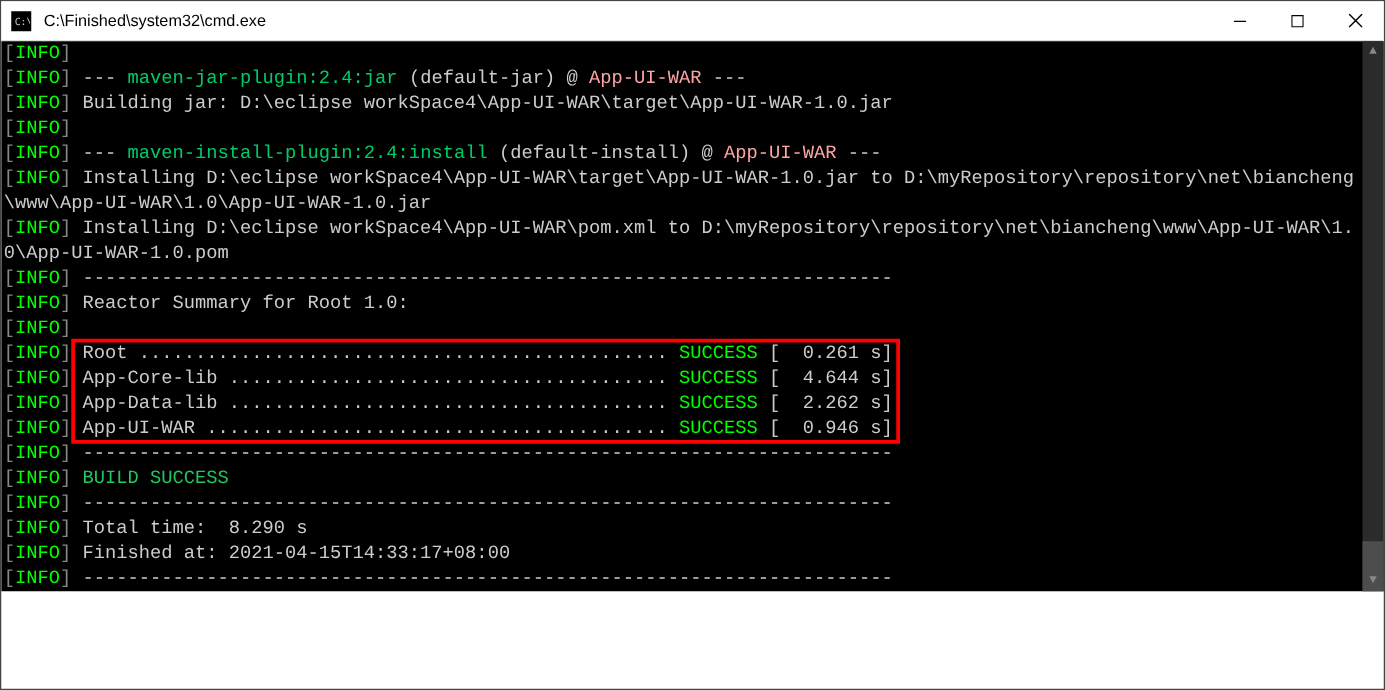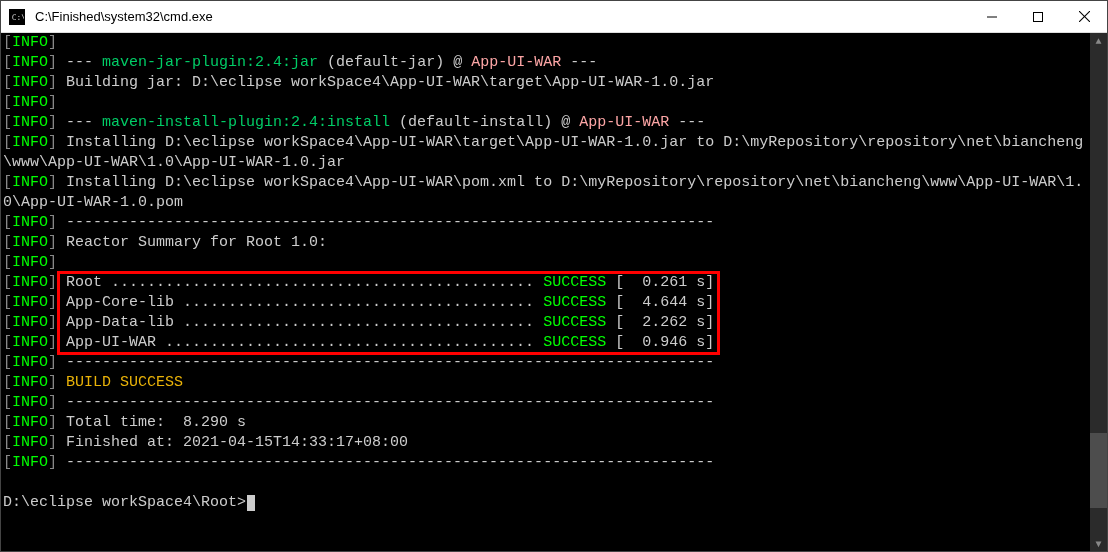--- a/index.html
+++ b/index.html
@@ -38,21 +38,21 @@
       width: 46px;
       height: 32px;
       display: flex;
       align-items: center;
       justify-content: center;
       color: #000;
     }
     .terminal {
       background: #000;
       color: #ccc;
-      height: 520px;
+      height: 440px;
       font-family: 'NSimSun','SimSun','Courier New', monospace;
       font-size: 15px;
       line-height: 20px;
       padding: 0 0;
       position: relative;
       overflow: hidden;
       white-space: pre;
     }
     .scrollbar {
       position: absolute;
@@ -79,21 +79,21 @@
       color: #888;
       font-size: 10px;
     }
     .scroll-arrow.up { top: 0; }
     .scroll-arrow.down { bottom: 0; }
     .br { color: #888; }
     .tag { color: #00ff00; }
     .plugin { color: #00cc66; text-align: center; }
     .artifact { color: #fca5a5; }
     .success { color: #00ff00; }
-    .build-success { color: #eab308; margin-top: 24px; }
+    .build-success { color: #22c55e; margin-top: 24px; }
     .line { display: block; }
     .highlight-box {
       position: absolute;
       border: 3px solid #ff0000;
       pointer-events: none;
     }
     .caret {
       display: inline-block;
       width: 8px;
       height: 16px;

